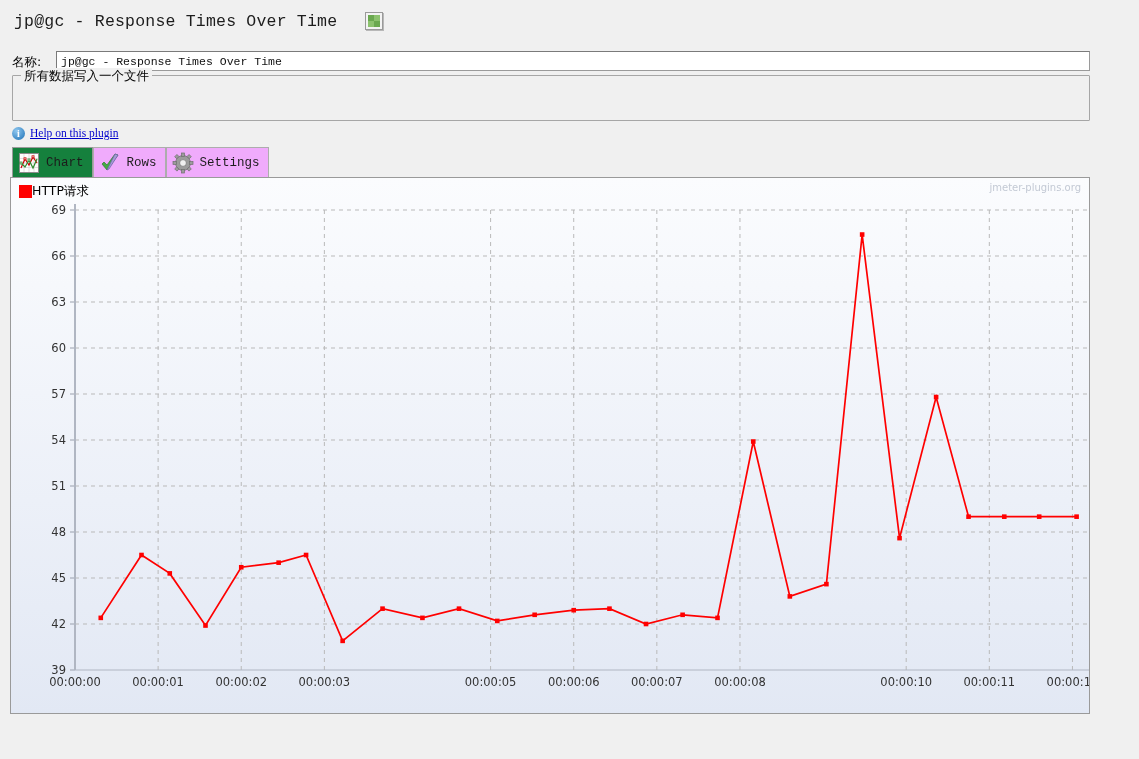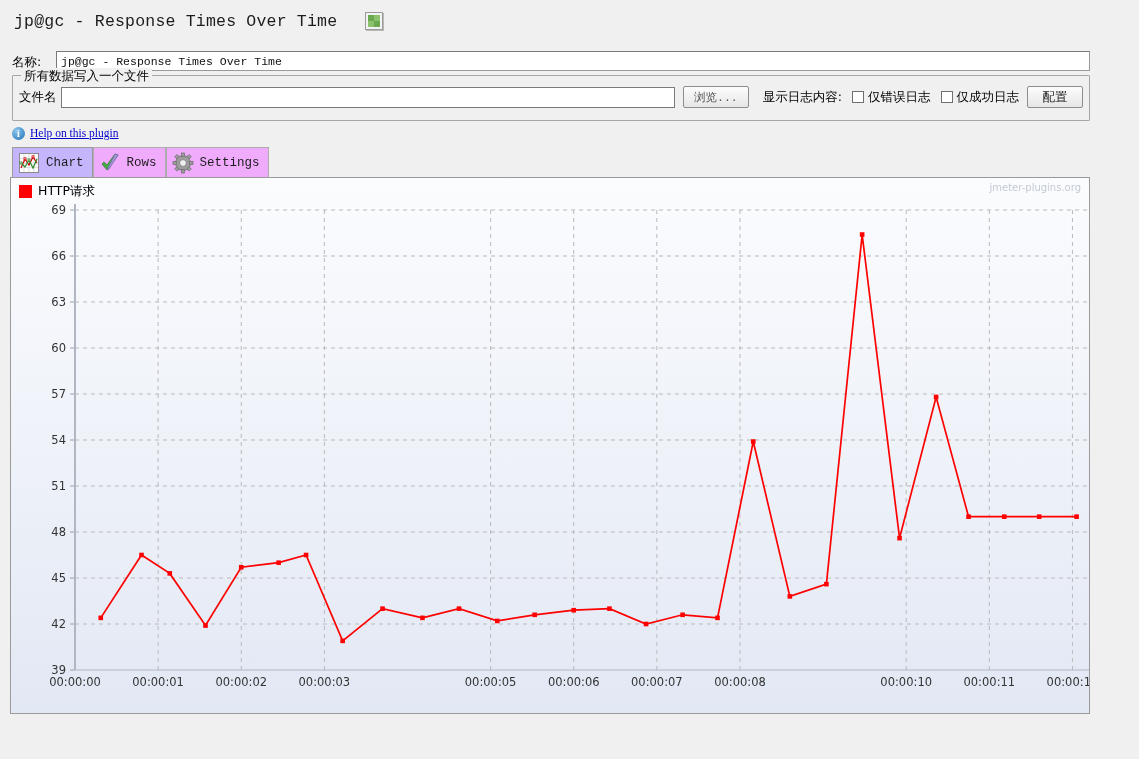--- a/index.html
+++ b/index.html
@@ -202,21 +202,21 @@
     gap: 6px;
     height: 30px;
     padding: 0 8px 0 5px;
     border: 1px solid #adadad;
     border-bottom: none;
     background: #f0abfc;
     cursor: pointer;
     position: relative;
   }
   .tab.selected {
-    background: #c4b5fd;
+    background: #15803d;
     border-color: #9a9a9a;
   }
   .tab-label {
     font-family: "Liberation Mono", monospace;
     font-size: 12.5px;
     color: #1c1c1c;
   }
   .tab-icon { width: 22px; height: 22px; flex: none; }
 
   
@@ -226,21 +226,20 @@
     background: #f4f6fb;
     height: 537px;
     position: relative;
     overflow: hidden;
   }
   .legend {
     position: absolute;
     left: 8px; top: 5px;
     display: flex;
     align-items: center;
-    gap: 6px;
     z-index: 5;
   }
   .legend-swatch {
     width: 13px; height: 13px;
     background: #ff0000;
   }
   .legend-text {
     font-size: 12.5px;
     font-family: "DejaVu Sans", sans-serif;
     color: #000;
@@ -297,35 +296,20 @@
   </div>
 
   <div class="form-row">
     <span class="form-label">名称:</span>
     <input class="text-input" type="text" value="jp@gc - Response Times Over Time" style="">
   </div>
 
 
   <div class="group">
     <span class="group-title">所有数据写入一个文件</span>
-    <div class="group-row">
-      <span class="file-label">文件名</span>
-      <input class="file-input" type="text" value="" style="">
-      <button class="btn browse">浏览...</button>
-      <span class="log-label">显示日志内容:</span>
-      <label class="chk-wrap">
-        <span class="chk"></span>
-        <span class="chk-text">仅错误日志</span>
-      </label>
-      <label class="chk-wrap">
-        <span class="chk"></span>
-        <span class="chk-text">仅成功日志</span>
-      </label>
-      <button class="btn config">配置</button>
-    </div>
   </div>
 
   <div class="help-row">
     <span class="info-icon">i</span>
     <span class="help-link">Help on this plugin</span>
   </div>
 
   <div class="tabs">
 
     <div class="tab selected">

